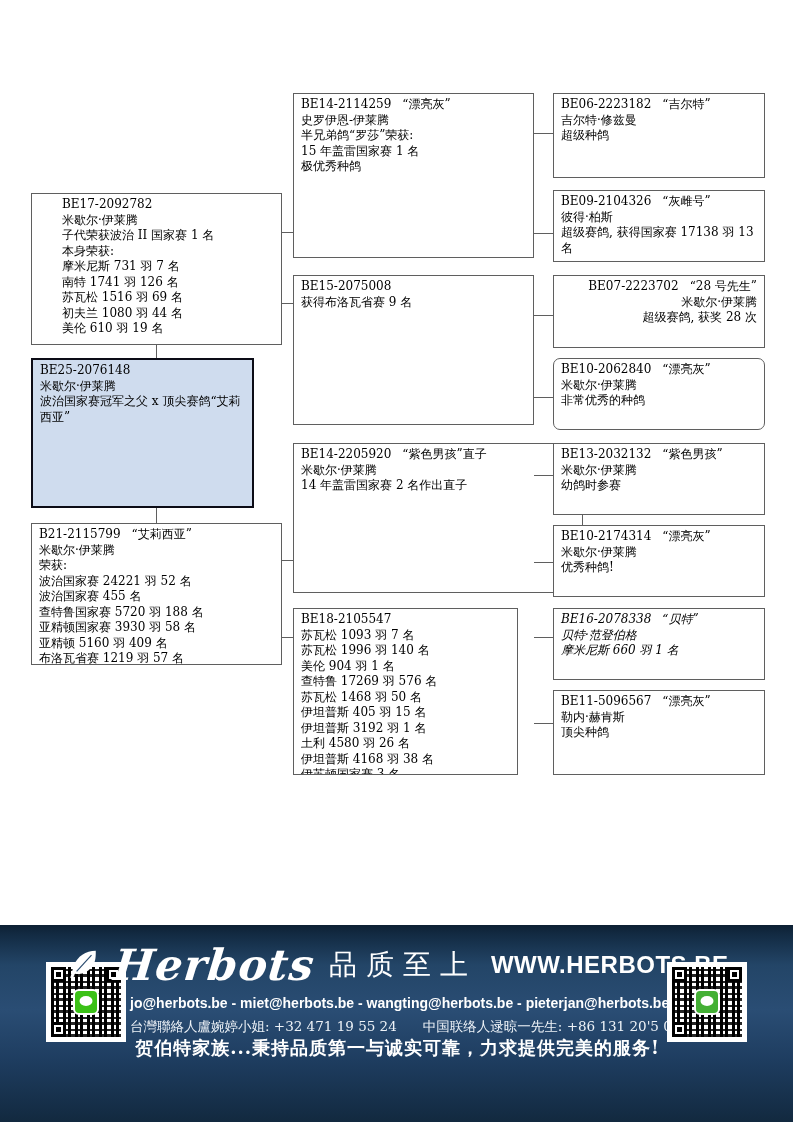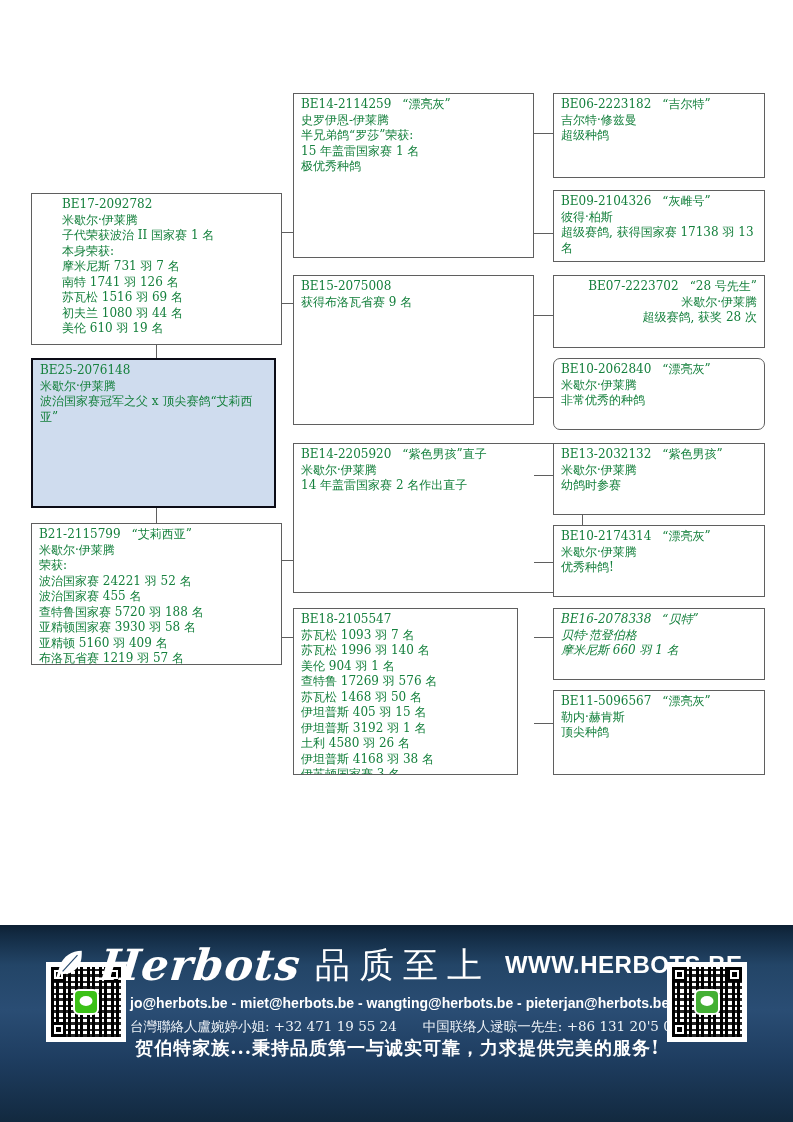--- a/index.html
+++ b/index.html
@@ -1,40 +1,40 @@
 <!DOCTYPE html>
 <html><head>
 <meta charset="utf-8">
 <style>
   html,body{margin:0;padding:0;background:#e8e8e8;}
   #page{position:relative;width:793px;height:1122px;background:#ffffff;margin:0 auto;
         font-family:"DejaVu Serif","Liberation Serif",serif;overflow:hidden;}
 
   
   .pbox{position:absolute;box-sizing:border-box;border:1px solid #5f5f5f;background:#fff;
-        padding:3px 7px;font-size:12px;line-height:15.5px;color:#15803d;overflow:hidden;}
+        padding:3px 7px;font-size:12px;line-height:15.5px;color:#000000;overflow:hidden;}
   .pbox .ring-line{white-space:nowrap;}
   .pbox .nick{margin-left:11px;}
   .pbox .nick:empty{margin-left:0;}
   .pbox.subject{border:2.5px solid #0c0c16;background:#cfdcee;}
 
   
   .conn{position:absolute;background:#5f5f5f;}
   .conn.h{height:1px;}
   .conn.v{width:1px;}
 
   
   .footer{position:absolute;left:0;top:925px;width:793px;height:197px;
           background:linear-gradient(180deg,#0d2033 0px,#122a42 9px,#234567 40px,#2a4d74 85px,#1e3d60 135px,#12293f 197px);
           color:#fff;}
   .fcenter{position:absolute;left:130px;top:14px;width:535px;text-align:center;}
   .brand-row{display:flex;align-items:center;justify-content:center;gap:14px;height:52px;}
   .brand-script{font-family:"DejaVu Serif",serif;font-style:italic;font-weight:bold;
                 font-size:43px;letter-spacing:1px;transform:skewX(-6deg);white-space:nowrap;}
-  .brand-cn{font-size:35px;letter-spacing:9px;white-space:nowrap;font-family:"DejaVu Serif",serif;}
+  .brand-cn{font-size:28px;letter-spacing:9px;white-space:nowrap;font-family:"DejaVu Serif",serif;}
   .brand-web{font-family:"Liberation Sans",sans-serif;font-weight:bold;font-size:24px;
              letter-spacing:0.5px;white-space:nowrap;}
   .emails{font-family:"Liberation Sans",sans-serif;font-weight:bold;font-size:14px;
           margin-top:4px;white-space:nowrap;}
   .contacts{font-size:13.5px;margin-top:7px;white-space:nowrap;color:#eef3f8;}
   .contacts .gap{display:inline-block;width:26px;}
   .slogan{font-size:18px;font-weight:bold;margin-top:0;letter-spacing:1px;white-space:nowrap;}
   .feather{width:34px;height:34px;flex:0 0 auto;}
 
   
@@ -65,21 +65,21 @@
         <div class="box-line">子代荣获波治 II 国家赛 1 名</div>
         <div class="box-line">本身荣获:</div>
         <div class="box-line">摩米尼斯 731 羽 7 名</div>
         <div class="box-line">南特 1741 羽 126 名</div>
         <div class="box-line">苏瓦松 1516 羽 69 名</div>
         <div class="box-line">初夫兰 1080 羽 44 名</div>
         <div class="box-line">美伦 610 羽 19 名</div>
       </div>
   </div>
 
-  <div class="pbox subject" style="left:31px;top:358px;width:245px;height:150px;">
+  <div class="pbox subject" style="left:31px;top:358px;width:223px;height:150px;">
     <div class="ring-line"><span>BE25-2076148</span><span class="nick"></span></div>
     <div>
         <div class="box-line">米歇尔·伊莱腾</div>
         <div class="box-line">波治国家赛冠军之父 x 顶尖赛鸽“艾莉西亚”</div>
       </div>
   </div>
 
   <div class="pbox" style="left:31px;top:523px;width:251px;height:142px;">
     <div class="ring-line"><span>B21-2115799</span><span class="nick">“艾莉西亚”</span></div>
     <div>

